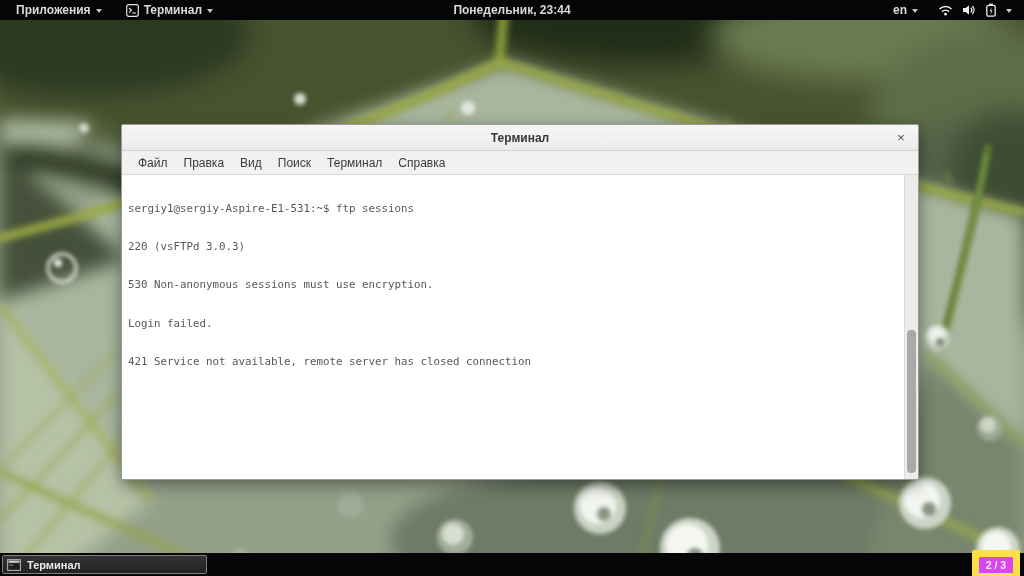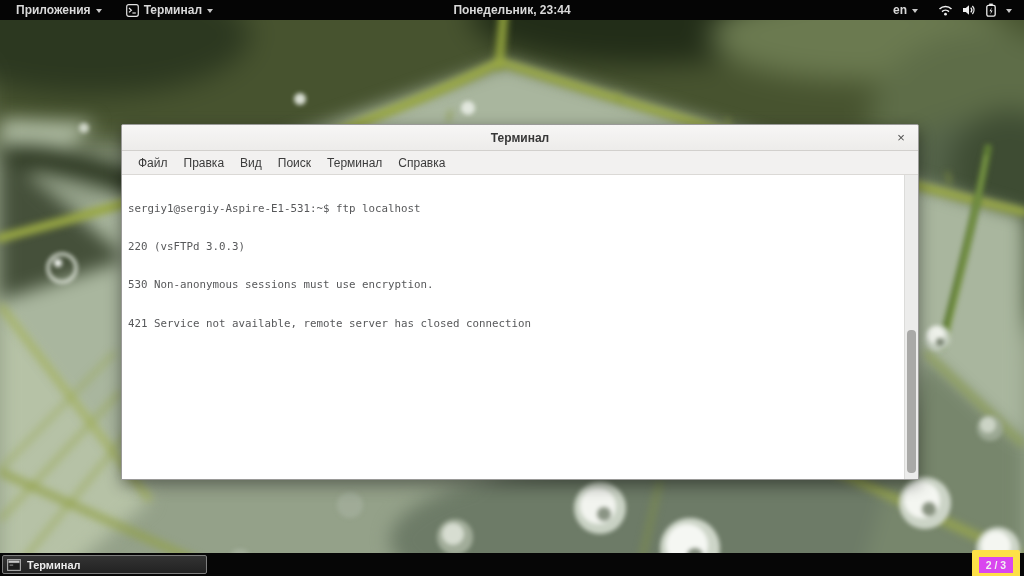--- a/index.html
+++ b/index.html
@@ -218,23 +218,24 @@
     <div class="menubar">
       <span class="menu-item">Файл</span>
       <span class="menu-item">Правка</span>
       <span class="menu-item">Вид</span>
       <span class="menu-item">Поиск</span>
       <span class="menu-item">Терминал</span>
       <span class="menu-item">Справка</span>
     </div>
     <div class="term-wrap">
       <div class="term-text">
-        <div>sergiy1@sergiy-Aspire-E1-531:~$ ftp localhost</div>
+        <div>sergiy1@sergiy-Aspire-E1-531:~$ ftp sessions</div>
         <div>220 (vsFTPd 3.0.3)</div>
         <div>530 Non-anonymous sessions must use encryption.</div>
+        <div>Login failed.</div>
         <div>421 Service not available, remote server has closed connection</div>
       </div>
       <div class="scrollbar">
         <div class="scroll-thumb"></div>
       </div>
     </div>
   </div>
 
   <div class="bottombar">
     <div class="task-btn">

